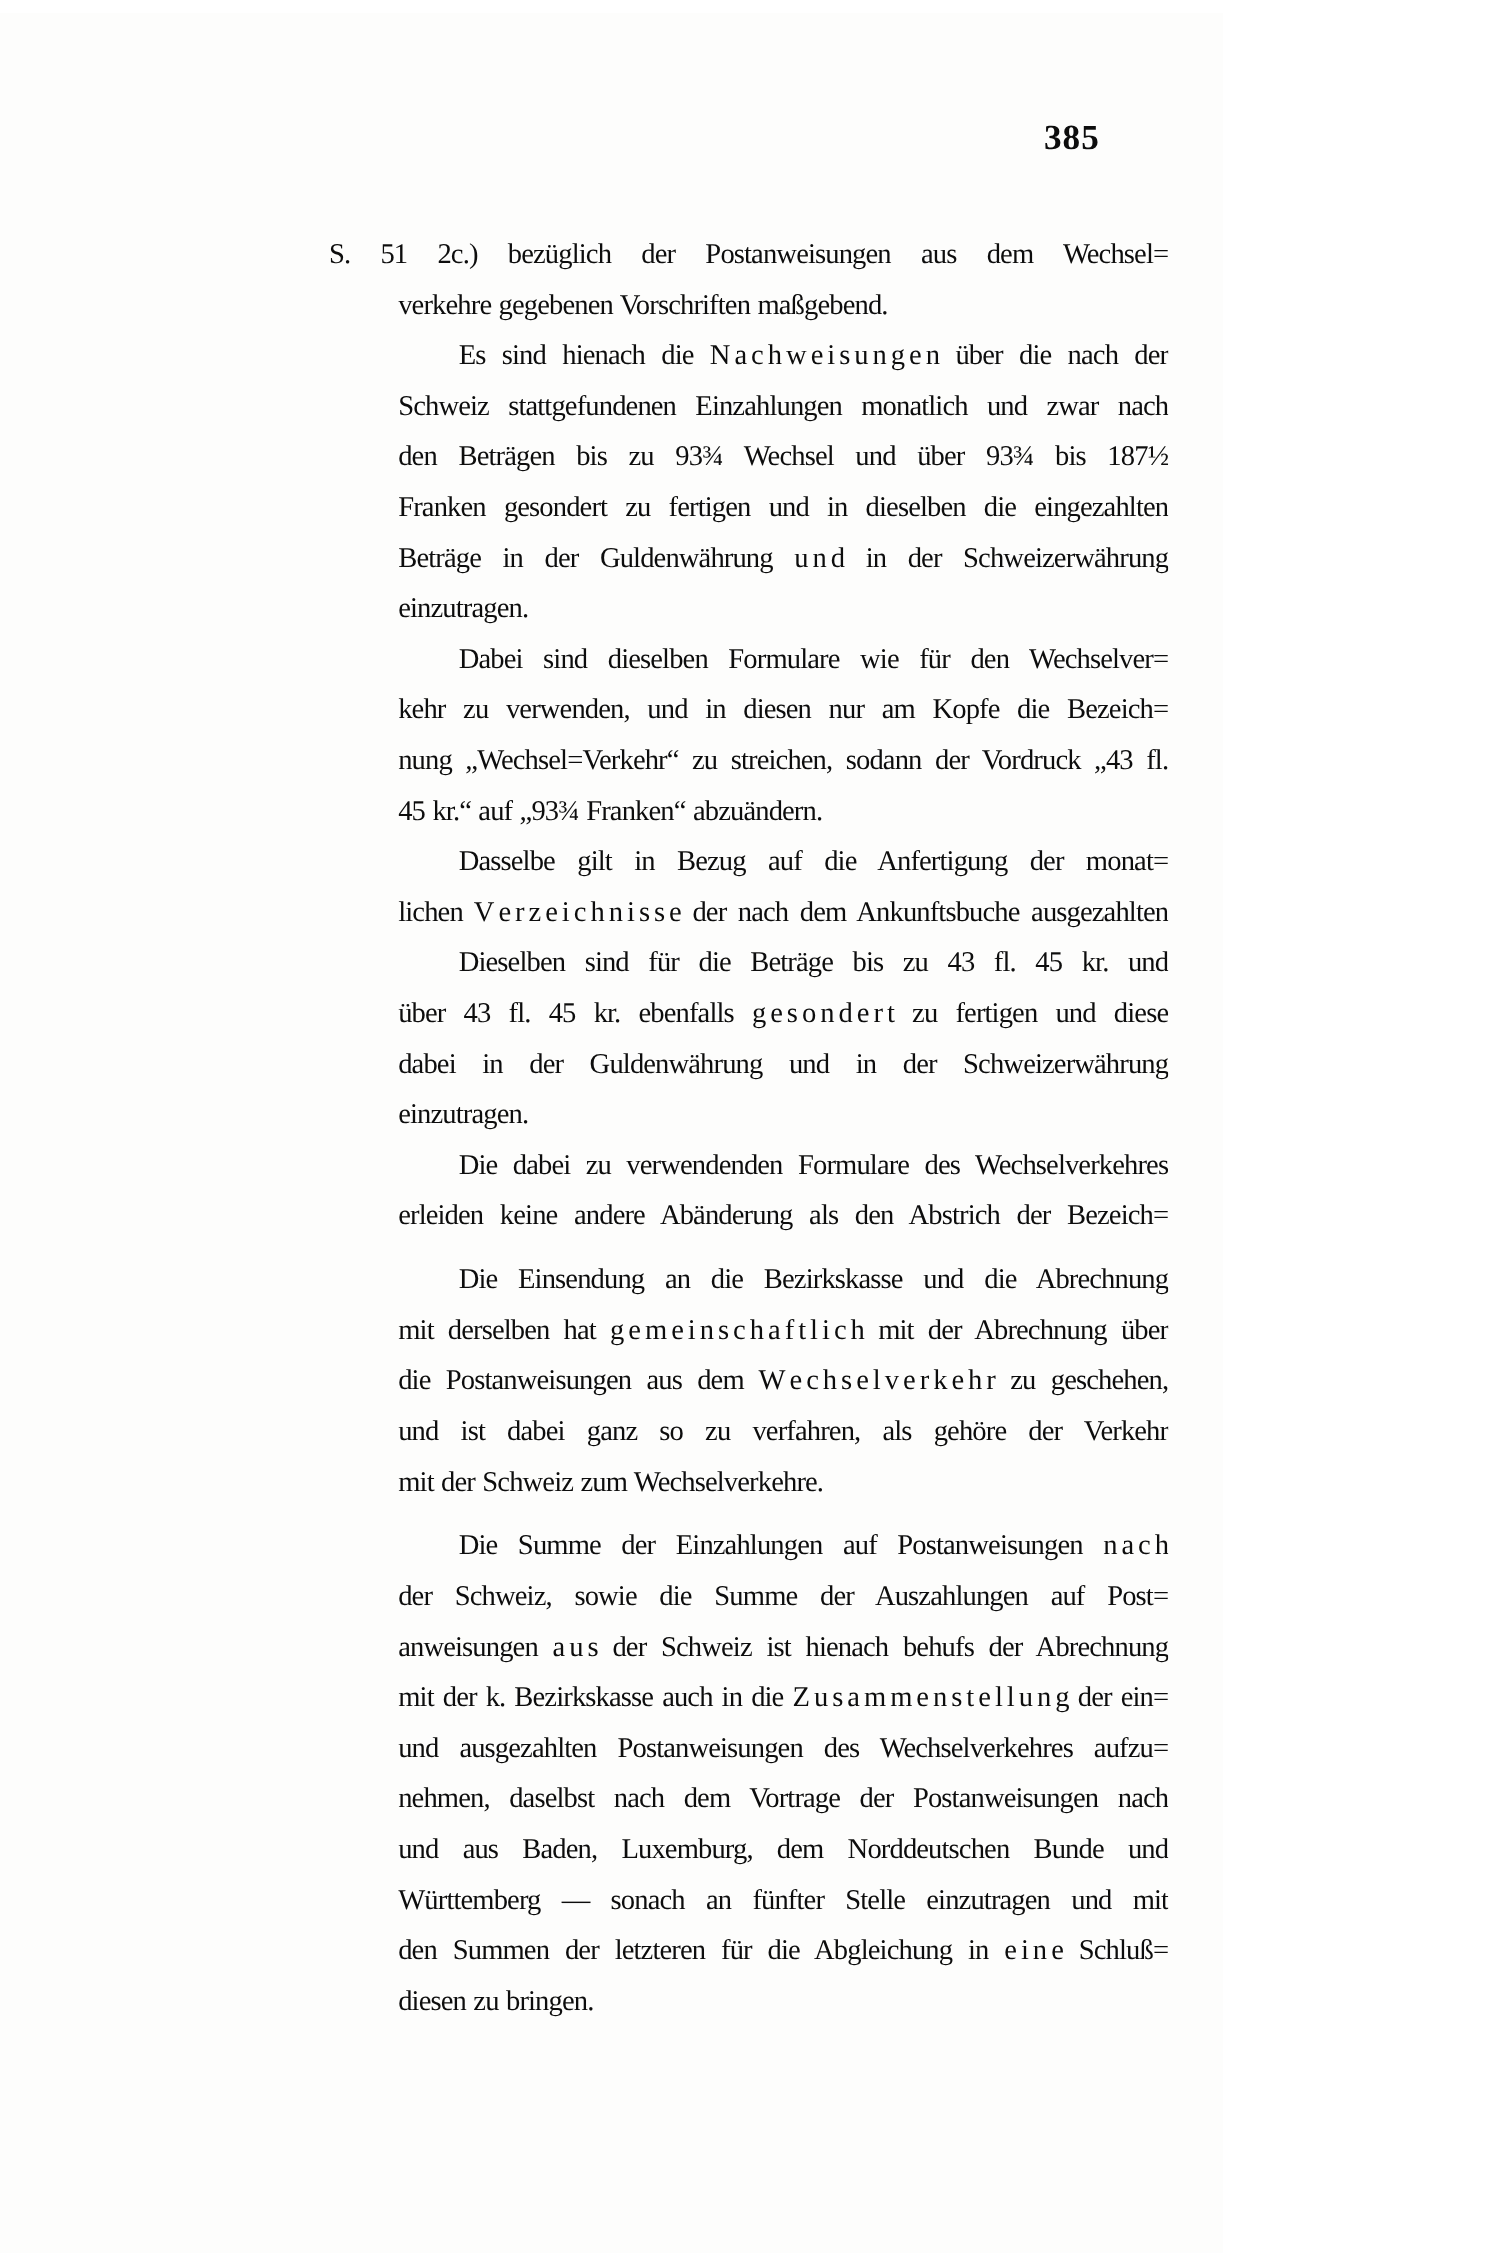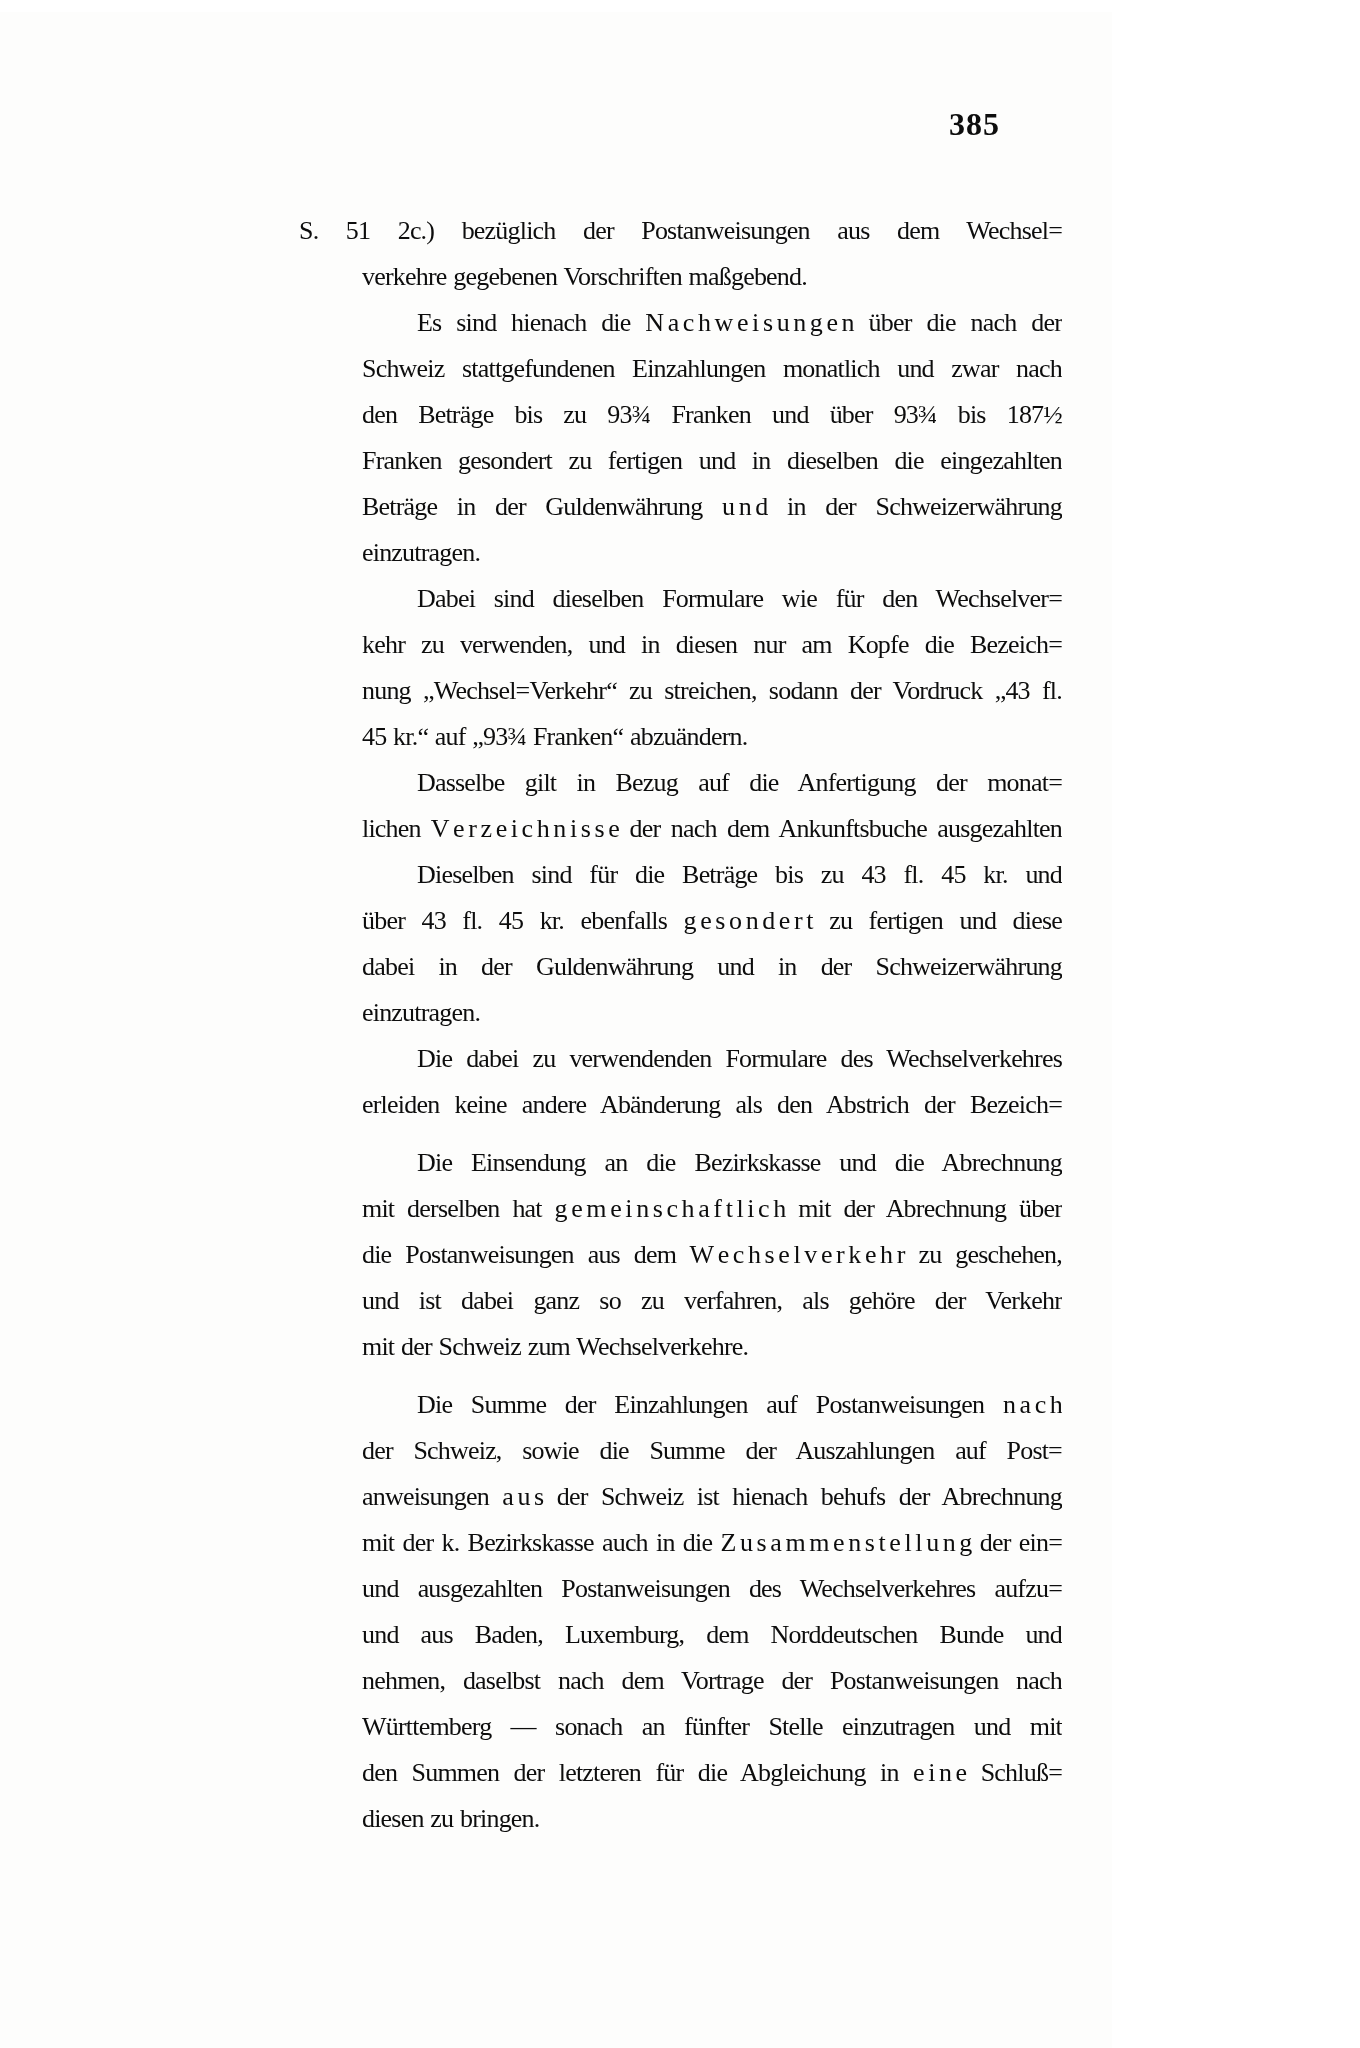--- a/index.html
+++ b/index.html
@@ -33,21 +33,21 @@
 </head>
 <body>
 
 <div class="page">
   <div class="pagenum">385</div>
   <div class="body-text">
       <div class="line j first">S. 51 2c.) bezüglich der Postanweisungen aus dem Wechsel=</div>
       <div class="line">verkehre gegebenen Vorschriften maßgebend.</div>
       <div class="line j ind">Es sind hienach die N a c h w e i s u n g e n über die nach der</div>
       <div class="line j">Schweiz stattgefundenen Einzahlungen monatlich und zwar nach</div>
-      <div class="line j">den Beträge bis zu 93¾ Franken und über 93¾ bis 187½</div>
+      <div class="line j">den Beträgen bis zu 93¾ Wechsel und über 93¾ bis 187½</div>
       <div class="line j">Franken gesondert zu fertigen und in dieselben die eingezahlten</div>
       <div class="line j">Beträge in der Guldenwährung u n d in der Schweizerwährung</div>
       <div class="line">einzutragen.</div>
       <div class="line j ind">Dabei sind dieselben Formulare wie für den Wechselver=</div>
       <div class="line j">kehr zu verwenden, und in diesen nur am Kopfe die Bezeich=</div>
       <div class="line j">nung „Wechsel=Verkehr“ zu streichen, sodann der Vordruck „43 fl.</div>
       <div class="line">45 kr.“ auf „93¾ Franken“ abzuändern.</div>
       <div class="line j ind">Dasselbe gilt in Bezug auf die Anfertigung der monat=</div>
       <div class="line j">lichen V e r z e i c h n i s s e der nach dem Ankunftsbuche ausgezahlten</div>
       <div class="line j ind">Dieselben sind für die Beträge bis zu 43 fl. 45 kr. und</div>
@@ -59,20 +59,20 @@
       <div class="line j ind gap">Die Einsendung an die Bezirkskasse und die Abrechnung</div>
       <div class="line j">mit derselben hat g e m e i n s c h a f t l i c h mit der Abrechnung über</div>
       <div class="line j">die Postanweisungen aus dem W e c h s e l v e r k e h r zu geschehen,</div>
       <div class="line j">und ist dabei ganz so zu verfahren, als gehöre der Verkehr</div>
       <div class="line">mit der Schweiz zum Wechselverkehre.</div>
       <div class="line j ind gap">Die Summe der Einzahlungen auf Postanweisungen n a c h</div>
       <div class="line j">der Schweiz, sowie die Summe der Auszahlungen auf Post=</div>
       <div class="line j">anweisungen a u s der Schweiz ist hienach behufs der Abrechnung</div>
       <div class="line j">mit der k. Bezirkskasse auch in die Z u s a m m e n s t e l l u n g der ein=</div>
       <div class="line j">und ausgezahlten Postanweisungen des Wechselverkehres aufzu=</div>
+      <div class="line j">nehmen, daselbst nach dem Vortrage der Postanweisungen nach</div>
       <div class="line j">und aus Baden, Luxemburg, dem Norddeutschen Bunde und</div>
-      <div class="line j">nehmen, daselbst nach dem Vortrage der Postanweisungen nach</div>
       <div class="line j">Württemberg — sonach an fünfter Stelle einzutragen und mit</div>
       <div class="line j">den Summen der letzteren für die Abgleichung in e i n e Schluß=</div>
       <div class="line">diesen zu bringen.</div>
     </div>
   <div class="sig">73a*</div>
 </div>
 
 </body></html>

